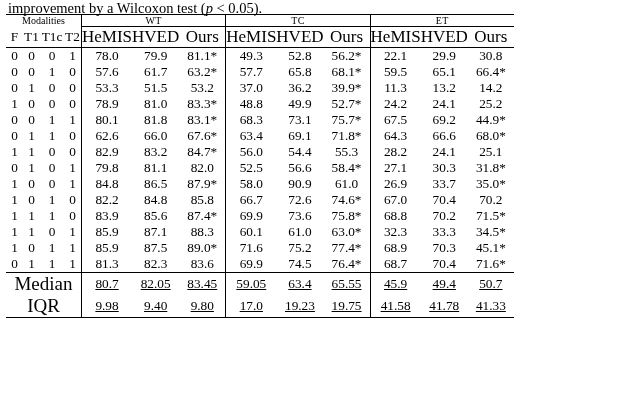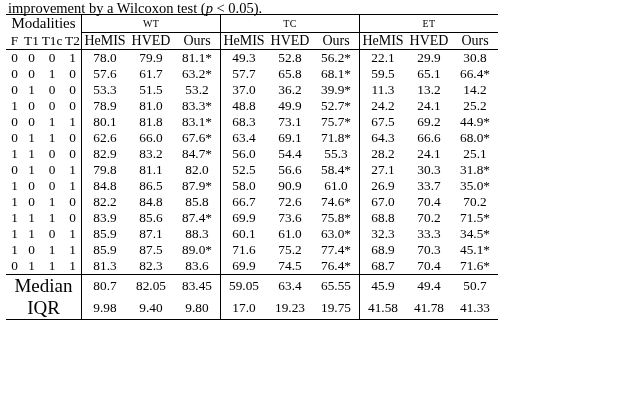--- a/index.html
+++ b/index.html
@@ -52,40 +52,41 @@
   }
 
   .grp-head {
     font-weight: bold;
     font-size: 10px;
     letter-spacing: 0.3px;
     padding-bottom: 1px;
   }
   .mod-head {
     font-weight: bold;
-    font-size: 15px;
+    font-size: 10px;
   }
   .sub-head {
     font-weight: bold;
-    font-size: 14px;
+    font-size: 17px;
     padding-bottom: 2px;
   }
   .flagcell {
     width: 17px;
     font-size: 13.3px;
     padding: 1.4px 0;
   }
   .valcell {
     width: 46px;
     padding: 1.4px 2px;
   }
   .bold { font-weight: bold; }
   .statcell {
     width: 46px;
     padding: 2.0px 2px;
+    text-decoration: underline;
   }
   .statlabel {
     font-weight: bold;
     font-size: 19px;
     padding: 2.0px 6px 2.0px 2px;
     text-align: center;
   }
   .pad-l { padding-left: 5px; }
   .pad-r { padding-right: 5px; }
   .grp-sep { border-left: 1.1px solid #000; }

